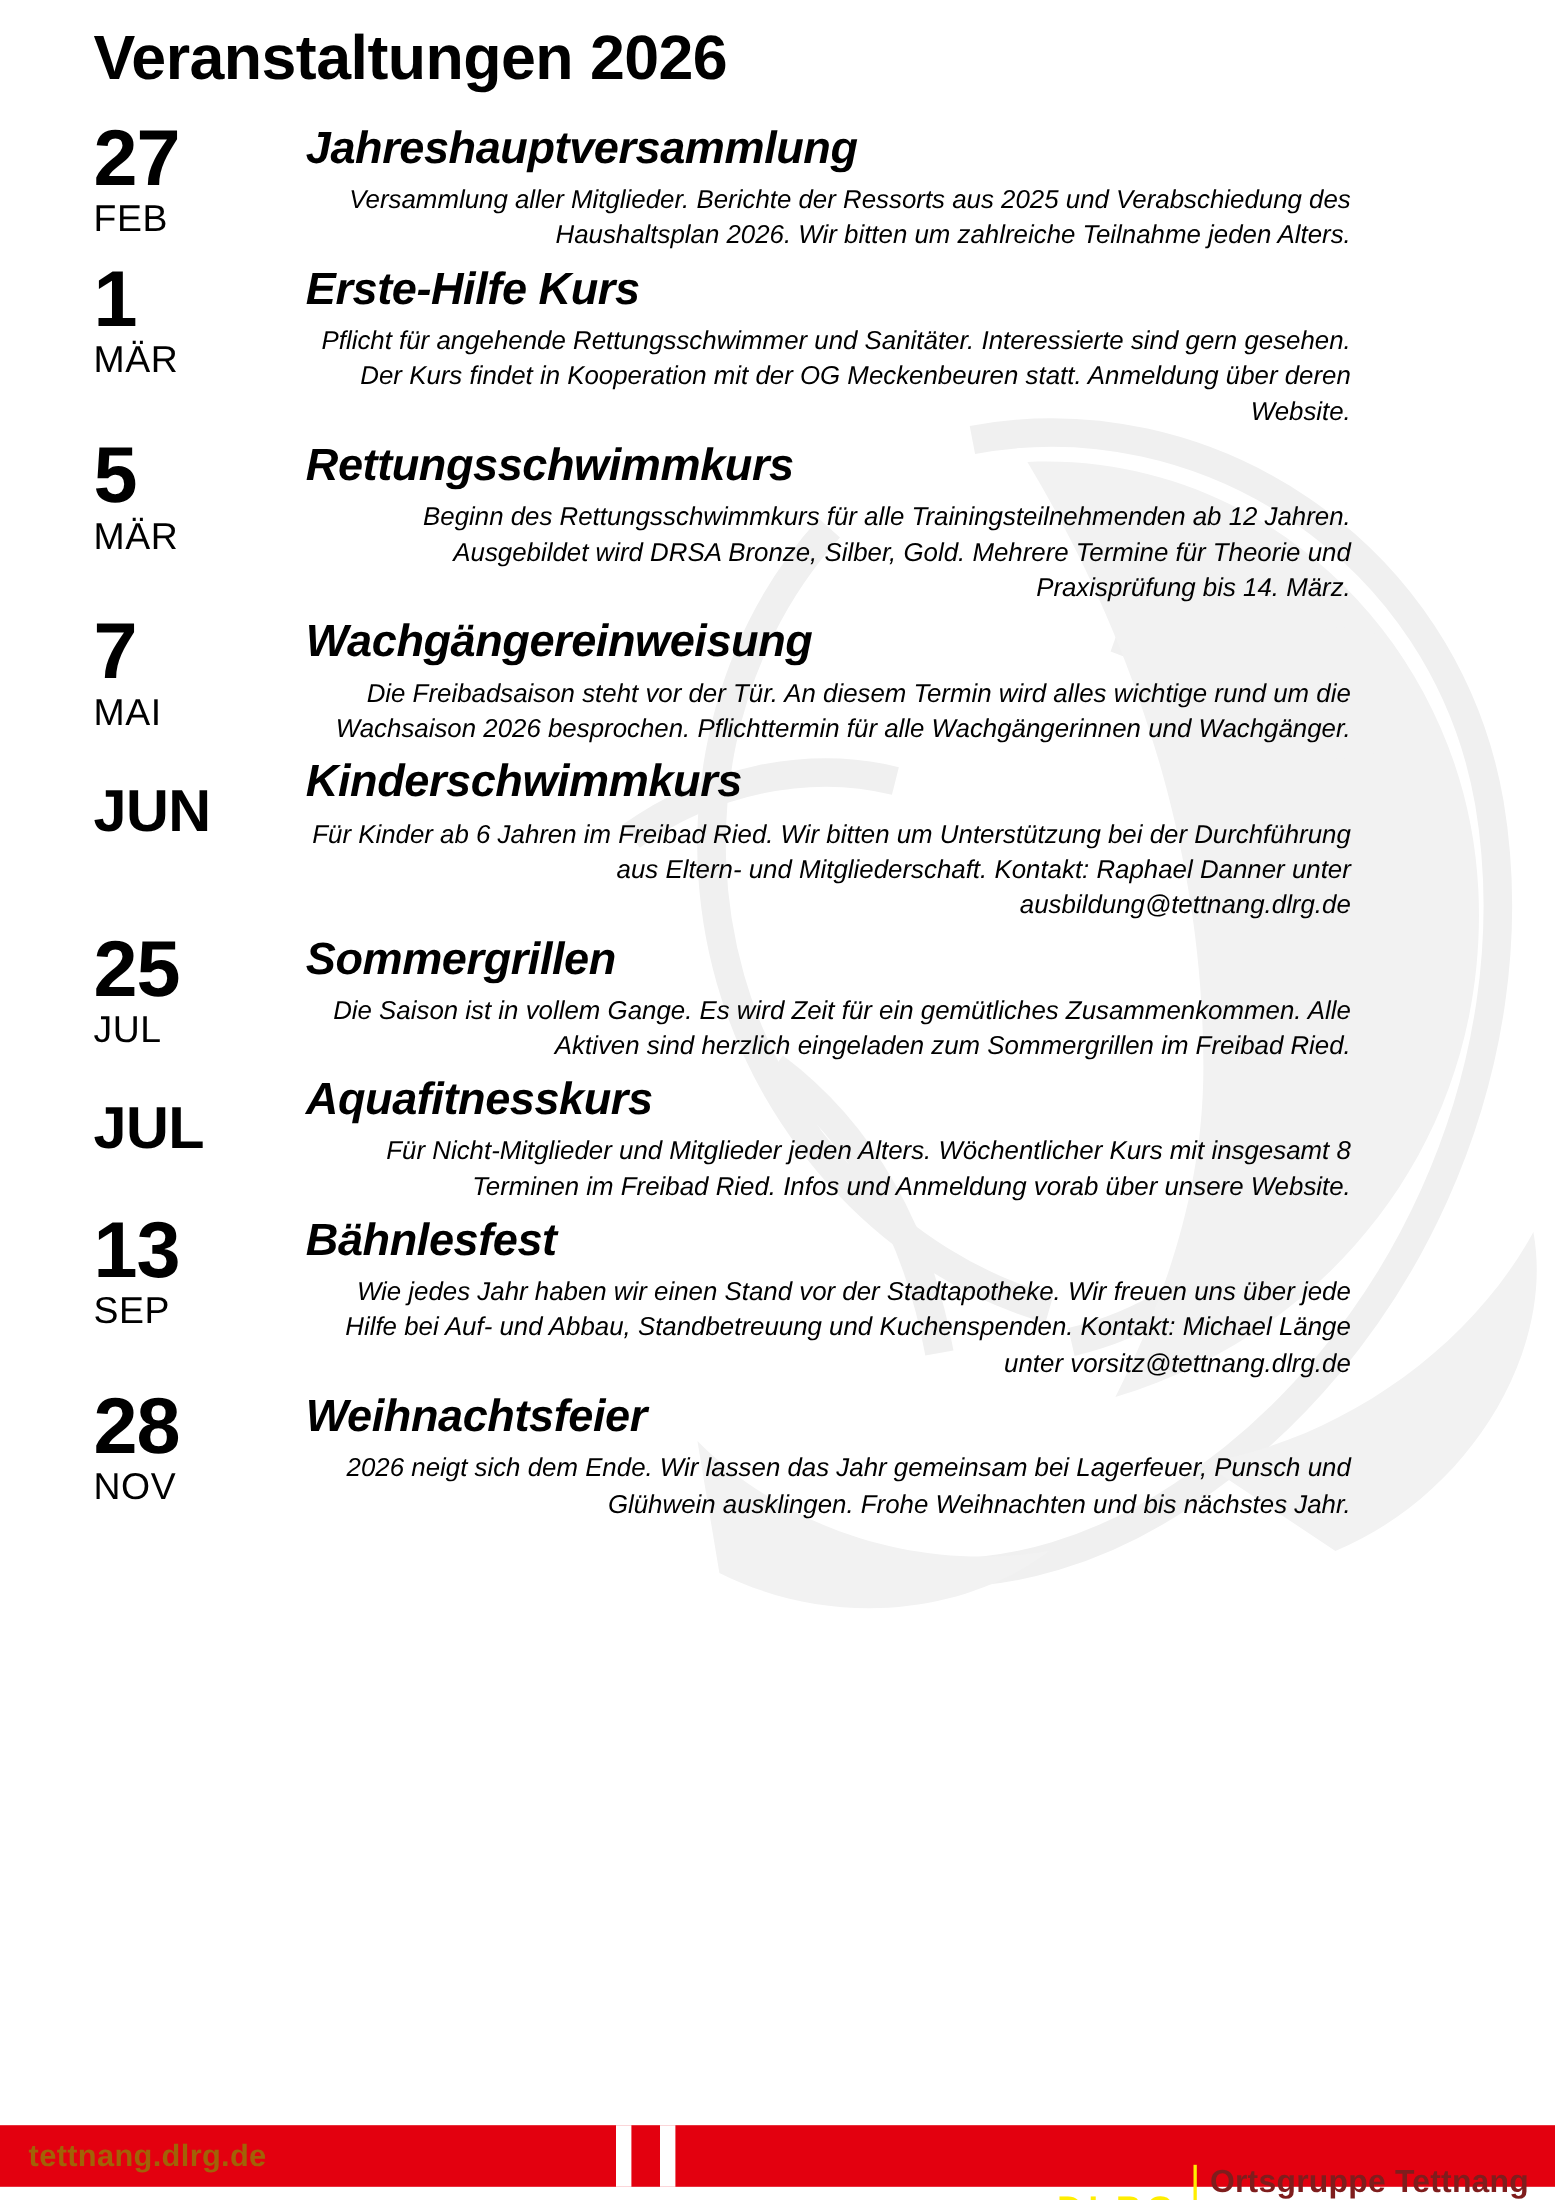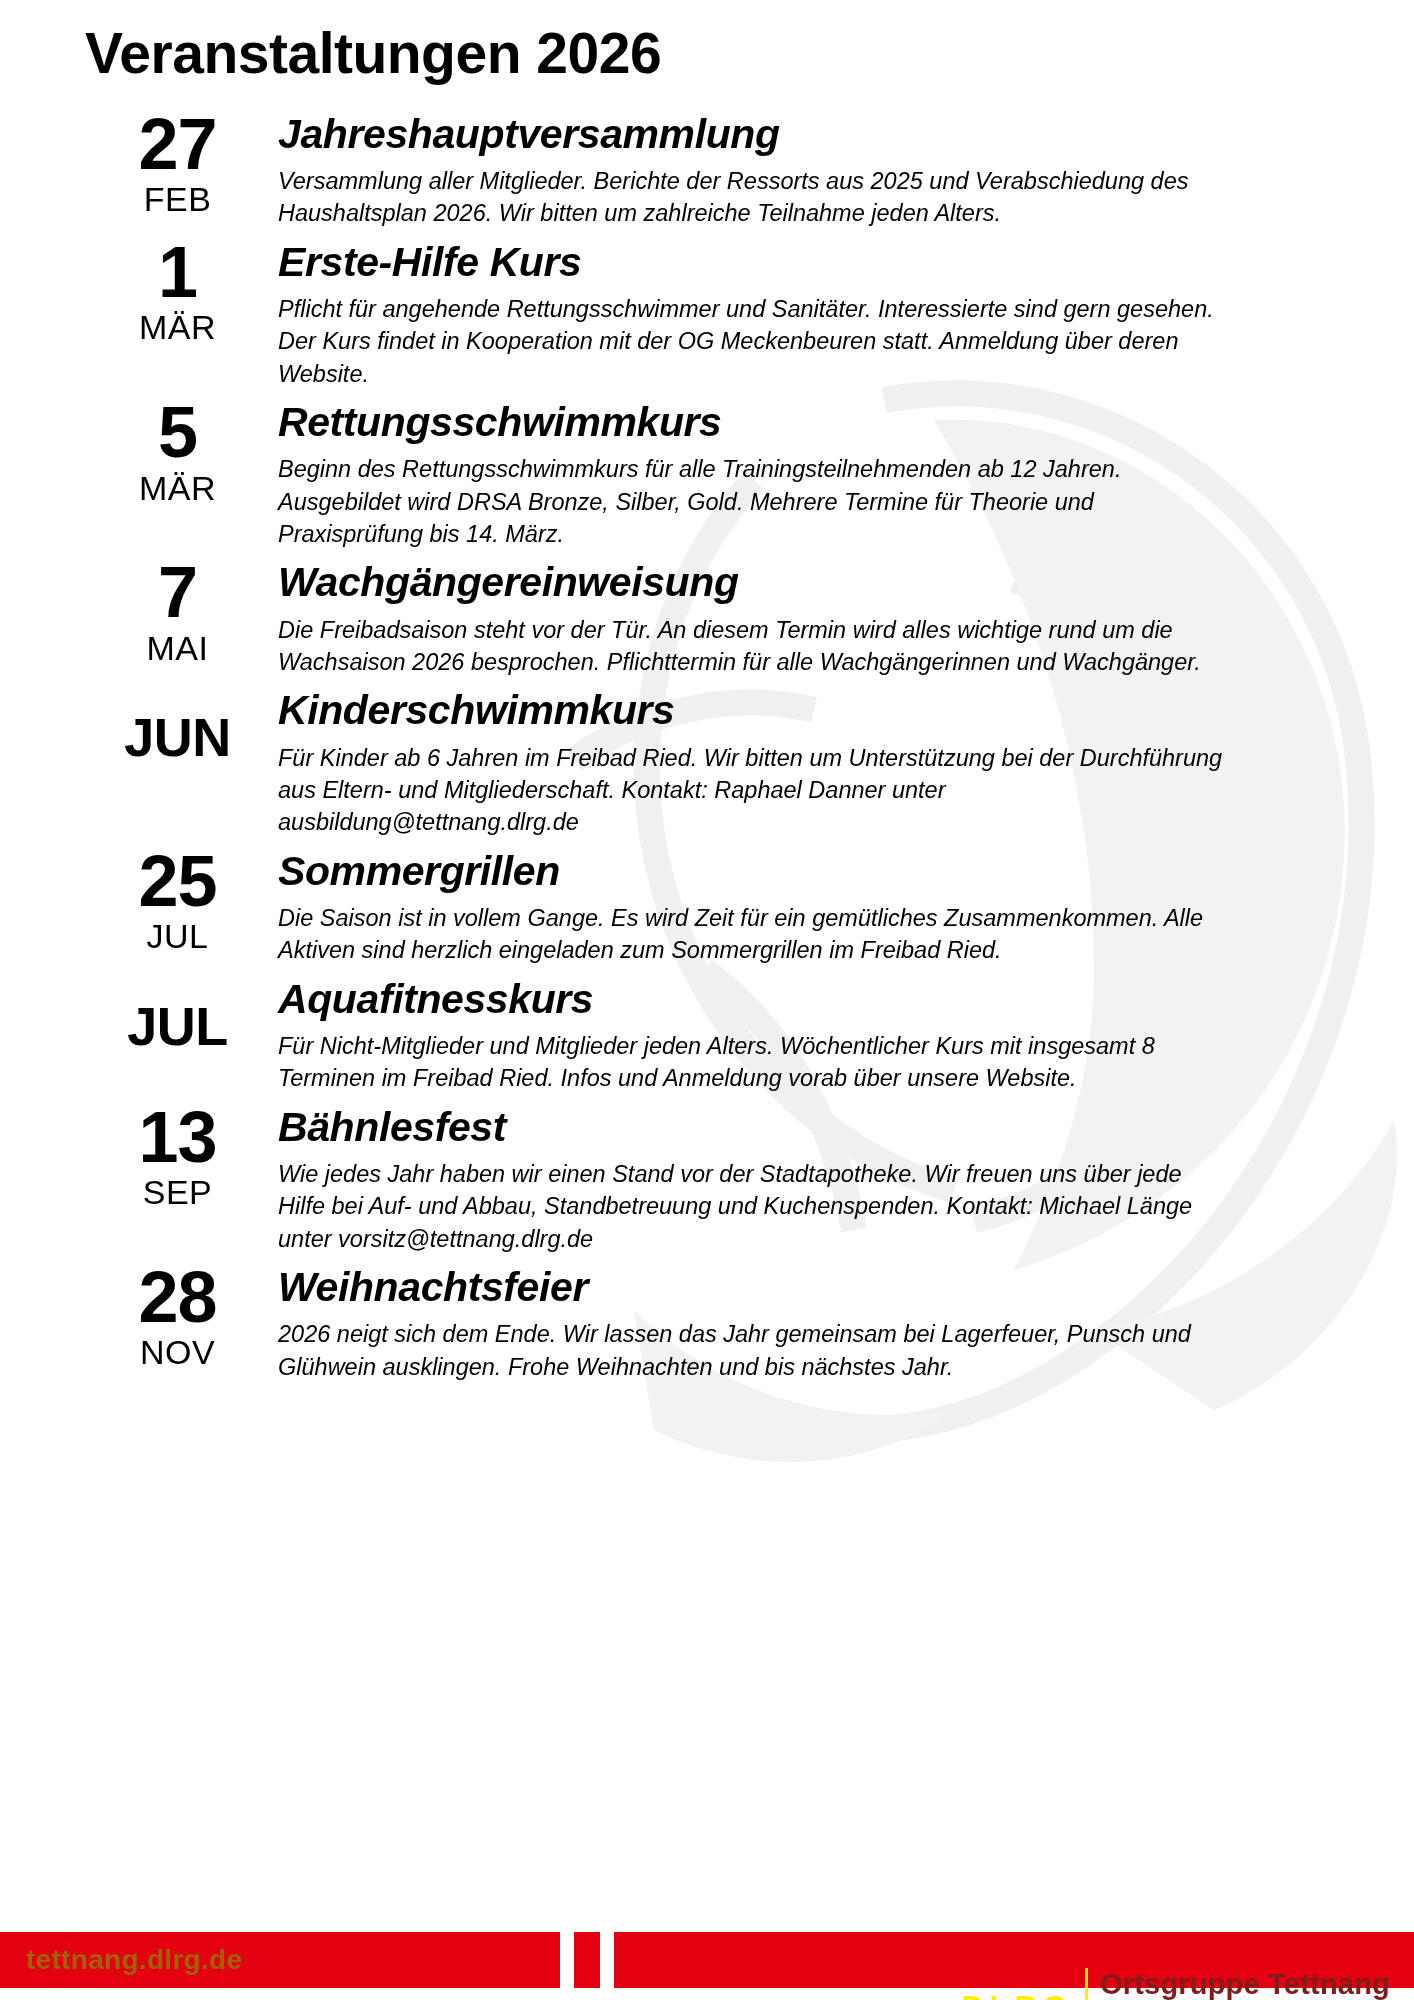--- a/index.html
+++ b/index.html
@@ -54,21 +54,20 @@
 
   .event {
     display: flex;
     align-items: flex-start;
     margin-bottom: 6px;
   }
 
   .date-col {
     width: 185px;
     flex: 0 0 185px;
-    text-align: center;
     padding-top: 2px;
     box-sizing: border-box;
   }
   .day {
     font-size: 72px;
     font-weight: bold;
     line-height: 0.95;
     letter-spacing: -1px;
   }
   .month {
@@ -94,20 +93,21 @@
     font-size: 41px;
     font-weight: bold;
     line-height: 1.1;
     letter-spacing: -0.4px;
     margin-bottom: 8px;
   }
   .event-desc {
     font-size: 23.5px;
     line-height: 1.38;
     max-width: 950px;
+    text-align: right;
   }
 
   
   .footer {
     position: absolute;
     left: 0;
     bottom: 0;
     width: 1414px;
     height: 86px;
     z-index: 5;

